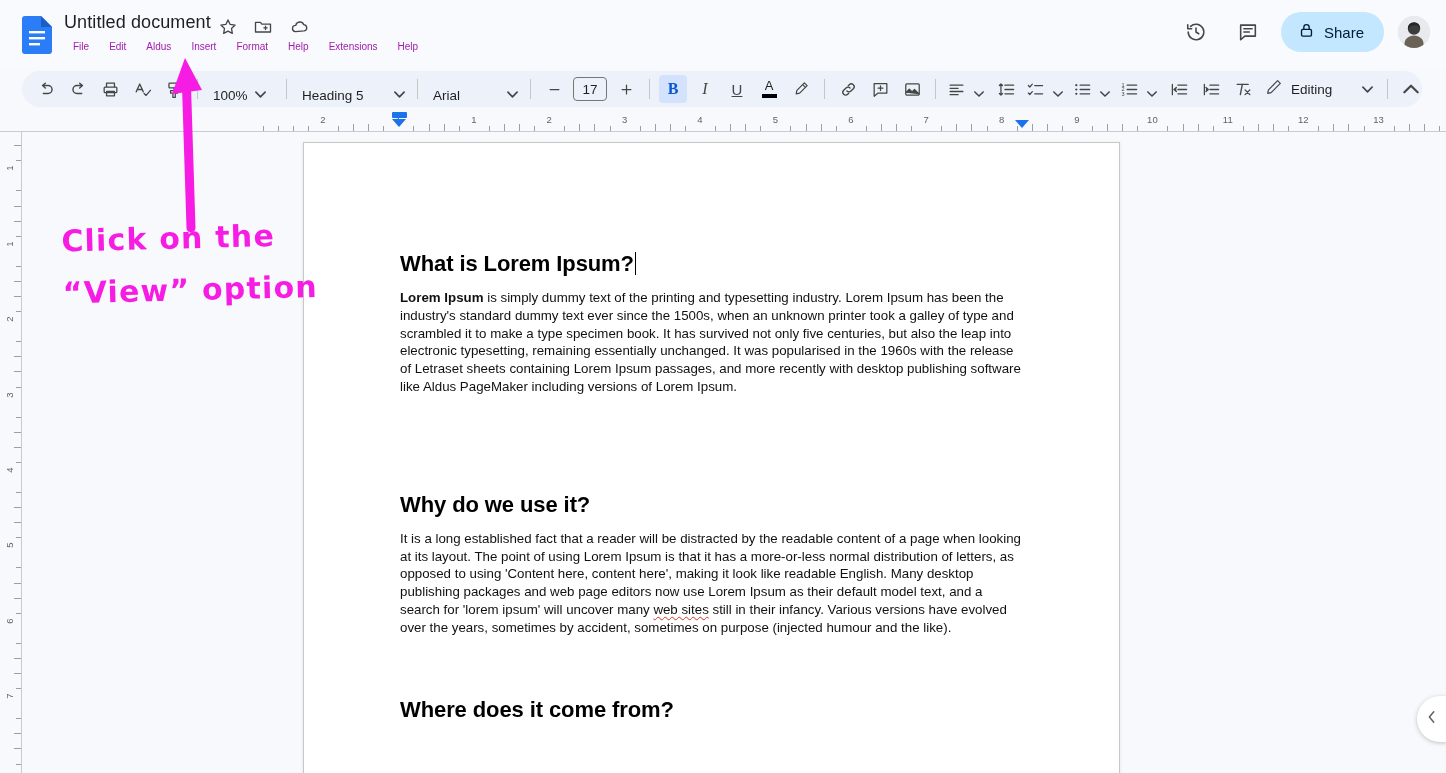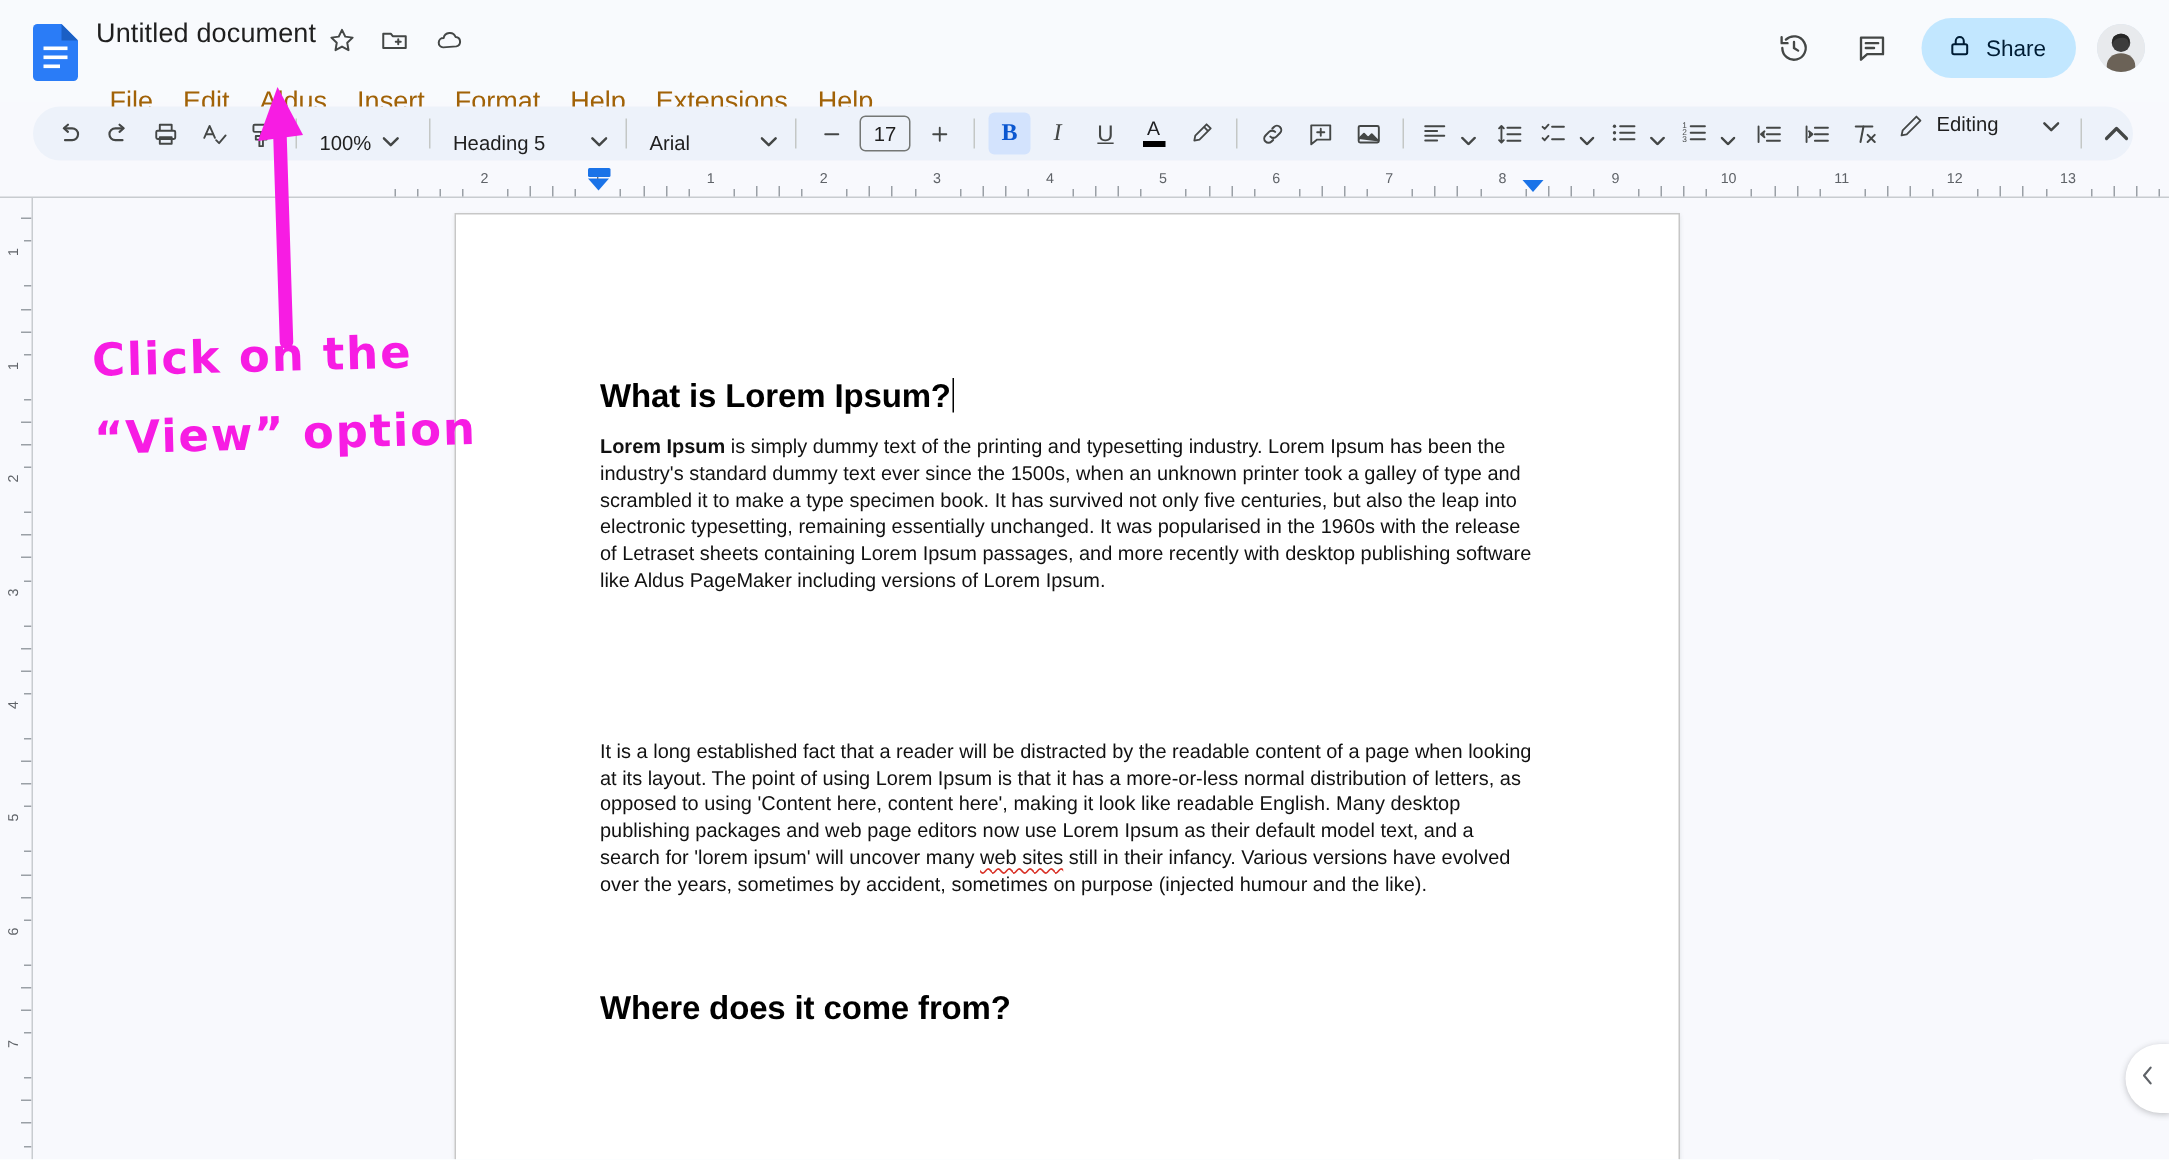--- a/index.html
+++ b/index.html
@@ -37,26 +37,25 @@
     position: absolute; top: 17px;
     width: 20px; height: 20px;
     cursor: pointer;
   }
   .menu-bar {
     position: absolute; left: 63px; top: 39px;
     display: flex; align-items: center;
     gap: 0px;
   }
   .menu-item {
-    font-size: 18px; color: #a16207;
+    font-size: 10px; color: #a21caf;
     padding: 2px 10px;
     border-radius: 4px;
     cursor: pointer;
     white-space: nowrap;
-    margin-top: 16px;
   }
 
   .hdr-right {
     position: absolute; right: 16px; top: 12px;
     display: flex; align-items: center; gap: 14px;
   }
   .hdr-icon-btn {
     width: 38px; height: 38px;
     border-radius: 50%;
     display: flex; align-items: center; justify-content: center;
@@ -128,21 +127,21 @@
     width: 34px; height: 24px;
     border: 1px solid #747775;
     border-radius: 4px;
     display: flex; align-items: center; justify-content: center;
     font-size: 13.5px; color: #1f1f1f;
     background: transparent;
     margin: 0 3px;
     cursor: text;
   }
   .editing-pill {
-    display: flex; align-items: flex-start;
+    display: flex; align-items: center;
     height: 28px; border-radius: 4px;
     padding: 0 4px 0 6px; cursor: pointer;
     flex: none;
   }
   .editing-label {
     font-size: 13.5px; color: #1f1f1f; margin-left: 8px;
     white-space: nowrap;
   }
 
   
@@ -745,20 +744,21 @@
   <div class="canvas">
     <div class="page">
       <div class="page-inner">
 
         <h2 class="doc-h"><span>What is Lorem Ipsum?</span><span class="caret-bar"></span></h2>
 
         <p class="doc-p"><span class="bold">Lorem Ipsum</span><span> is simply dummy text of the printing and typesetting industry. Lorem Ipsum has been the industry's standard dummy text ever since the 1500s, when an unknown printer took a galley of type and scrambled it to make a type specimen book. It has survived not only five centuries, but also the leap into electronic typesetting, remaining essentially unchanged. It was popularised in the 1960s with the release of Letraset sheets containing Lorem Ipsum passages, and more recently with desktop publishing software like Aldus PageMaker including versions of Lorem Ipsum.</span></p>
 
         <div class="sp-1"></div>
 
+        <h2 class="doc-h">Why do we use it?</h2>
 
         <p class="doc-p"><span>It is a long established fact that a reader will be distracted by the readable content of a page when looking at its layout. The point of using Lorem Ipsum is that it has a more-or-less normal distribution of letters, as opposed to using 'Content here, content here', making it look like readable English. Many desktop publishing packages and web page editors now use Lorem Ipsum as their default model text, and a search for 'lorem ipsum' will uncover many </span><span class="spell">web sites</span><span> still in their infancy. Various versions have evolved over the years, sometimes by accident, sometimes on purpose (injected humour and the like).</span></p>
 
         <div class="sp-2"></div>
 
         <h2 class="doc-h">Where does it come from?</h2>
 
 
       </div>
     </div>

